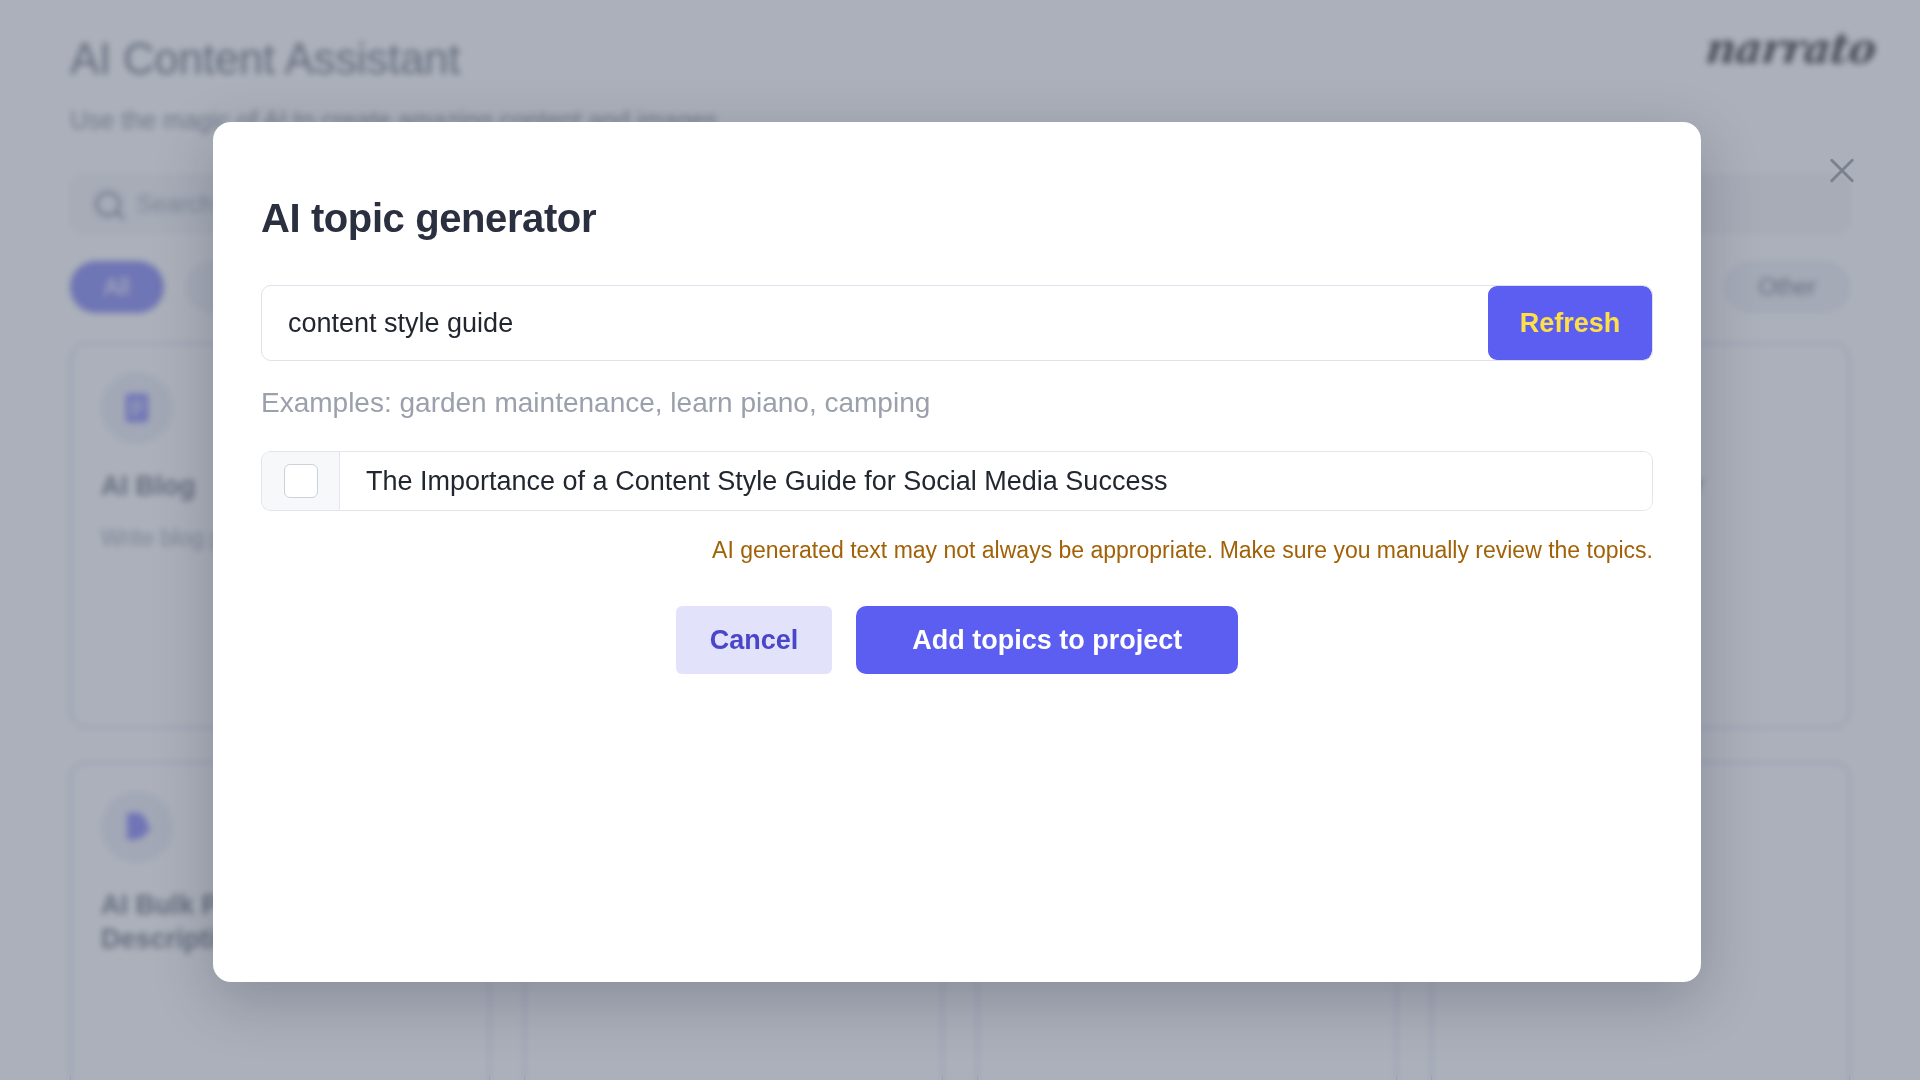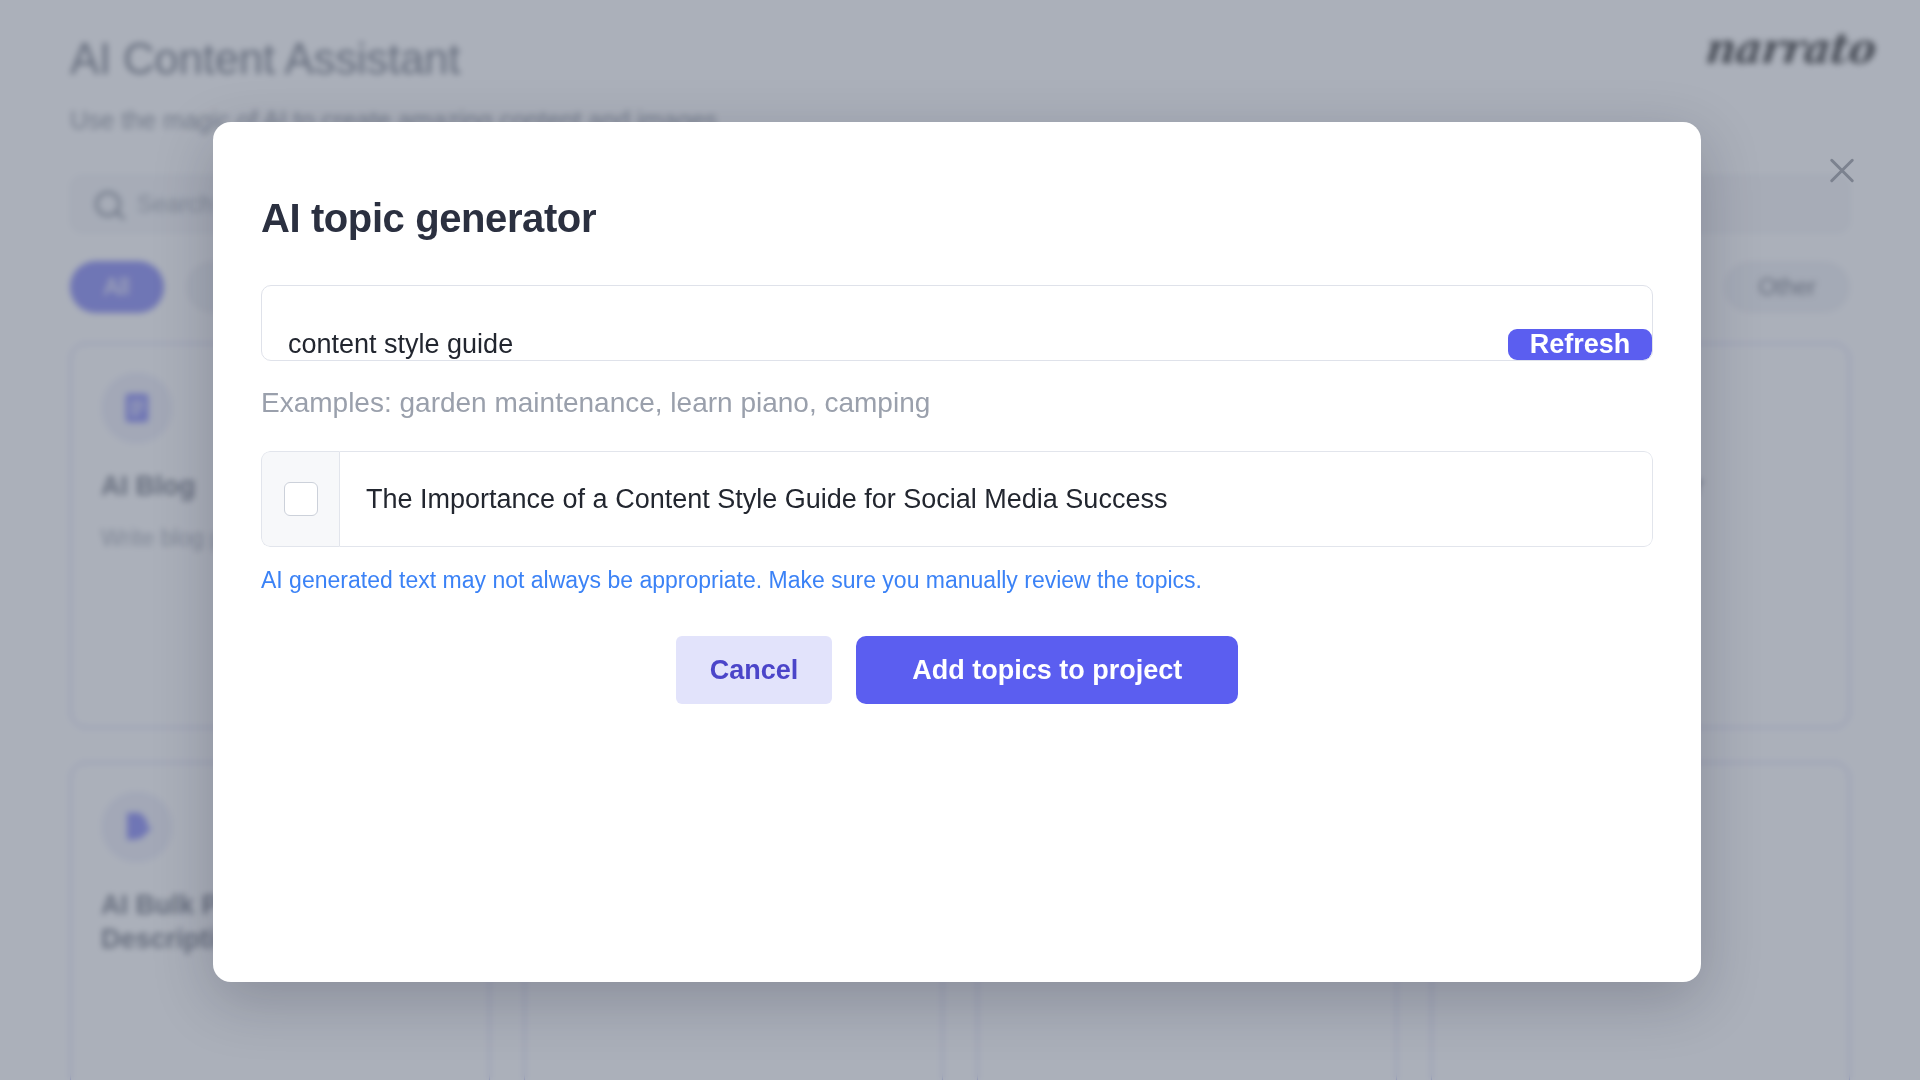--- a/index.html
+++ b/index.html
@@ -182,56 +182,55 @@
   }
 
   #prompt-row {
     margin-top: 44px;
     display: flex;
     height: 76px;
     border: 1px solid #dfe2ea;
     border-radius: 10px;
     overflow: hidden;
     background: #fff;
-    align-items: flex-end;
   }
   #prompt-input {
     flex: 1;
     border: none;
     outline: none;
     font-family: "Liberation Sans", sans-serif;
     font-size: 27px;
     color: #22262f;
     padding: 0 26px;
     background: transparent;
   }
   #refresh-button {
-    width: 144px;
+    width: 164px;
     border: none;
     background: #5b5ef0;
-    color: #ffffff;
+    color: #fde047;
     font-family: "Liberation Sans", sans-serif;
     font-size: 27px;
     font-weight: 700;
     cursor: pointer;
     border-radius: 9px;
   }
 
   #examples {
     margin-top: 26px;
     font-size: 28px;
     color: #9aa0ac;
   }
 
   #topic-list { margin-top: 32px; }
   .topic-row {
     display: flex;
     align-items: stretch;
-    height: 96px;
-    margin-bottom: 20px;
+    height: 60px;
+    margin-bottom: 26px;
     border-radius: 9px;
     overflow: hidden;
   }
   .topic-check {
     width: 78px;
     background: #f7f8fa;
     border: 1px solid #e2e5ec;
     border-right: none;
     border-radius: 9px 0 0 9px;
     display: flex;
@@ -255,21 +254,22 @@
     border-radius: 0 9px 9px 0;
     font-size: 27px;
     color: #22262f;
     cursor: text;
   }
   .topic-row.focused .topic-text { border: 2px solid #8e95a3; }
 
   #disclaimer {
     margin-top: 10px;
     font-size: 23px;
-    color: #3b82f6;
+    color: #a16207;
+    text-align: right;
   }
 
   #modal-actions {
     margin-top: 42px;
     display: flex;
     justify-content: center;
     gap: 24px;
   }
   #cancel-button {
     height: 68px;

